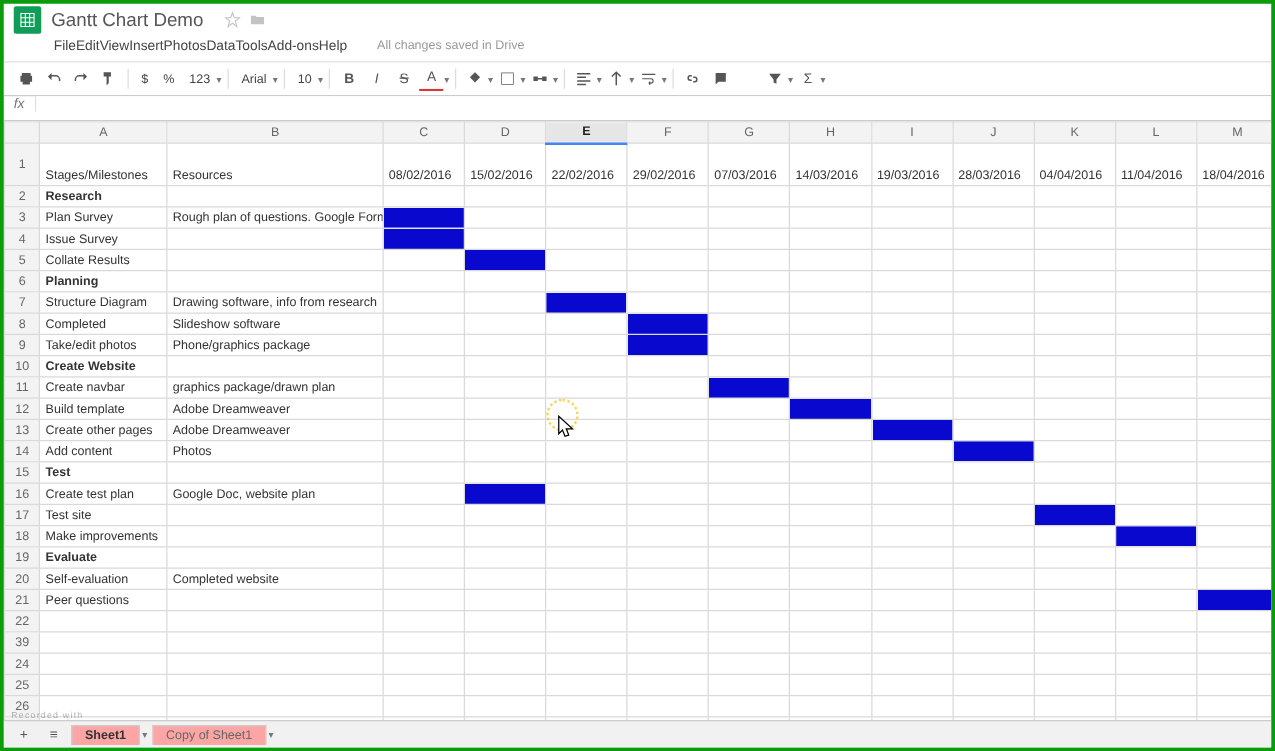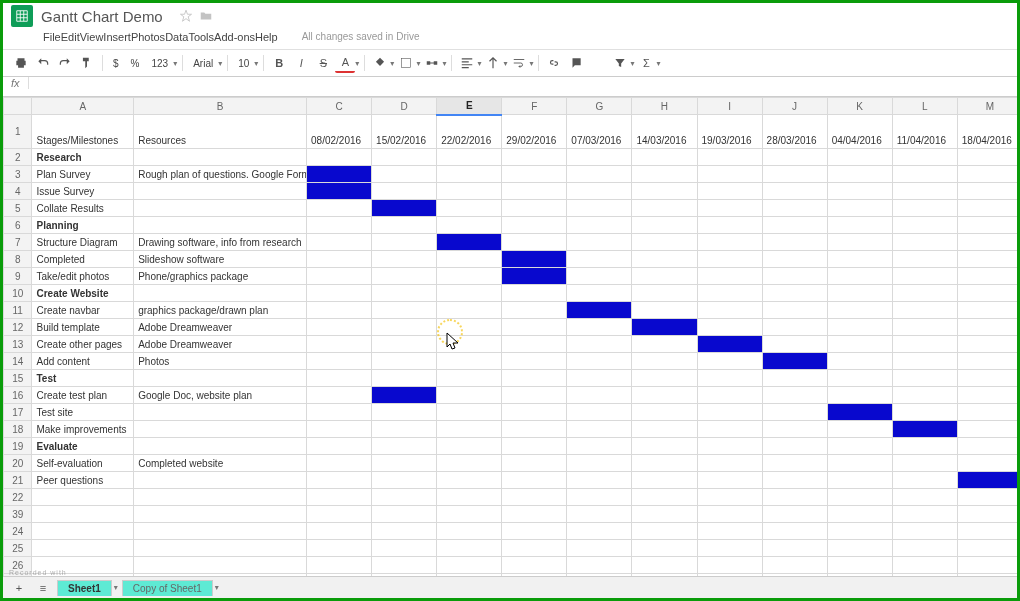--- a/index.html
+++ b/index.html
@@ -31,21 +31,21 @@
 th.colB { width: 170px; }
 th.colC, th.colD, th.colE, th.colF, th.colG, th.colH, th.colI, th.colJ, th.colK, th.colL, th.colM { width: 64px; }
 th.active { background: #e6e6e6; border-bottom: 2px solid #4285f4; color: #222; font-weight: bold; }
 .headrow td { height: 34px; vertical-align: bottom; }
 .date-head { text-align: right; }
 .section { color: #7a1b2d; font-weight: bold; }
 .gantt-blue { background: #0808ce; }
 .cursor-img { position: absolute; left: 443px; top: 329px; pointer-events: none; }
 .yellow-spin { position: absolute; left: 434px; top: 316px; width: 26px; height: 26px; border: 2px dotted #f5c518; border-radius: 50%; pointer-events: none; opacity: 0.7; }
 .footer-bar { position: absolute; bottom: 0; left: 0; right: 0; height: 22px; display: flex; align-items: center; background: #f1f1f1; border-top: 1px solid #ccc; padding: 0 6px; gap: 4px; }
-.tab { padding: 2px 10px; font-size: 10px; background: #5eead4; border: 1px solid #ccc; border-bottom: none; color: #666; cursor: pointer; }
+.tab { padding: 2px 10px; font-size: 10px; background: #fca5a5; border: 1px solid #ccc; border-bottom: none; color: #666; cursor: pointer; }
 .tab.active { font-weight: bold; color: #333; }
 .watermark { position: absolute; left: 6px; bottom: 4px; display: flex; align-items: center; gap: 3px; opacity: 0.45; font-size: 9px; letter-spacing: 1px; color: #555; }
 .watermark-circle { width: 12px; height: 12px; border: 1px solid #888; border-radius: 50%; display: inline-block; }
 </style>
 </head>
 <body>
 
 <div class="titlebar">
   <div class="docs-logo">
     <svg viewBox="0 0 24 24">

